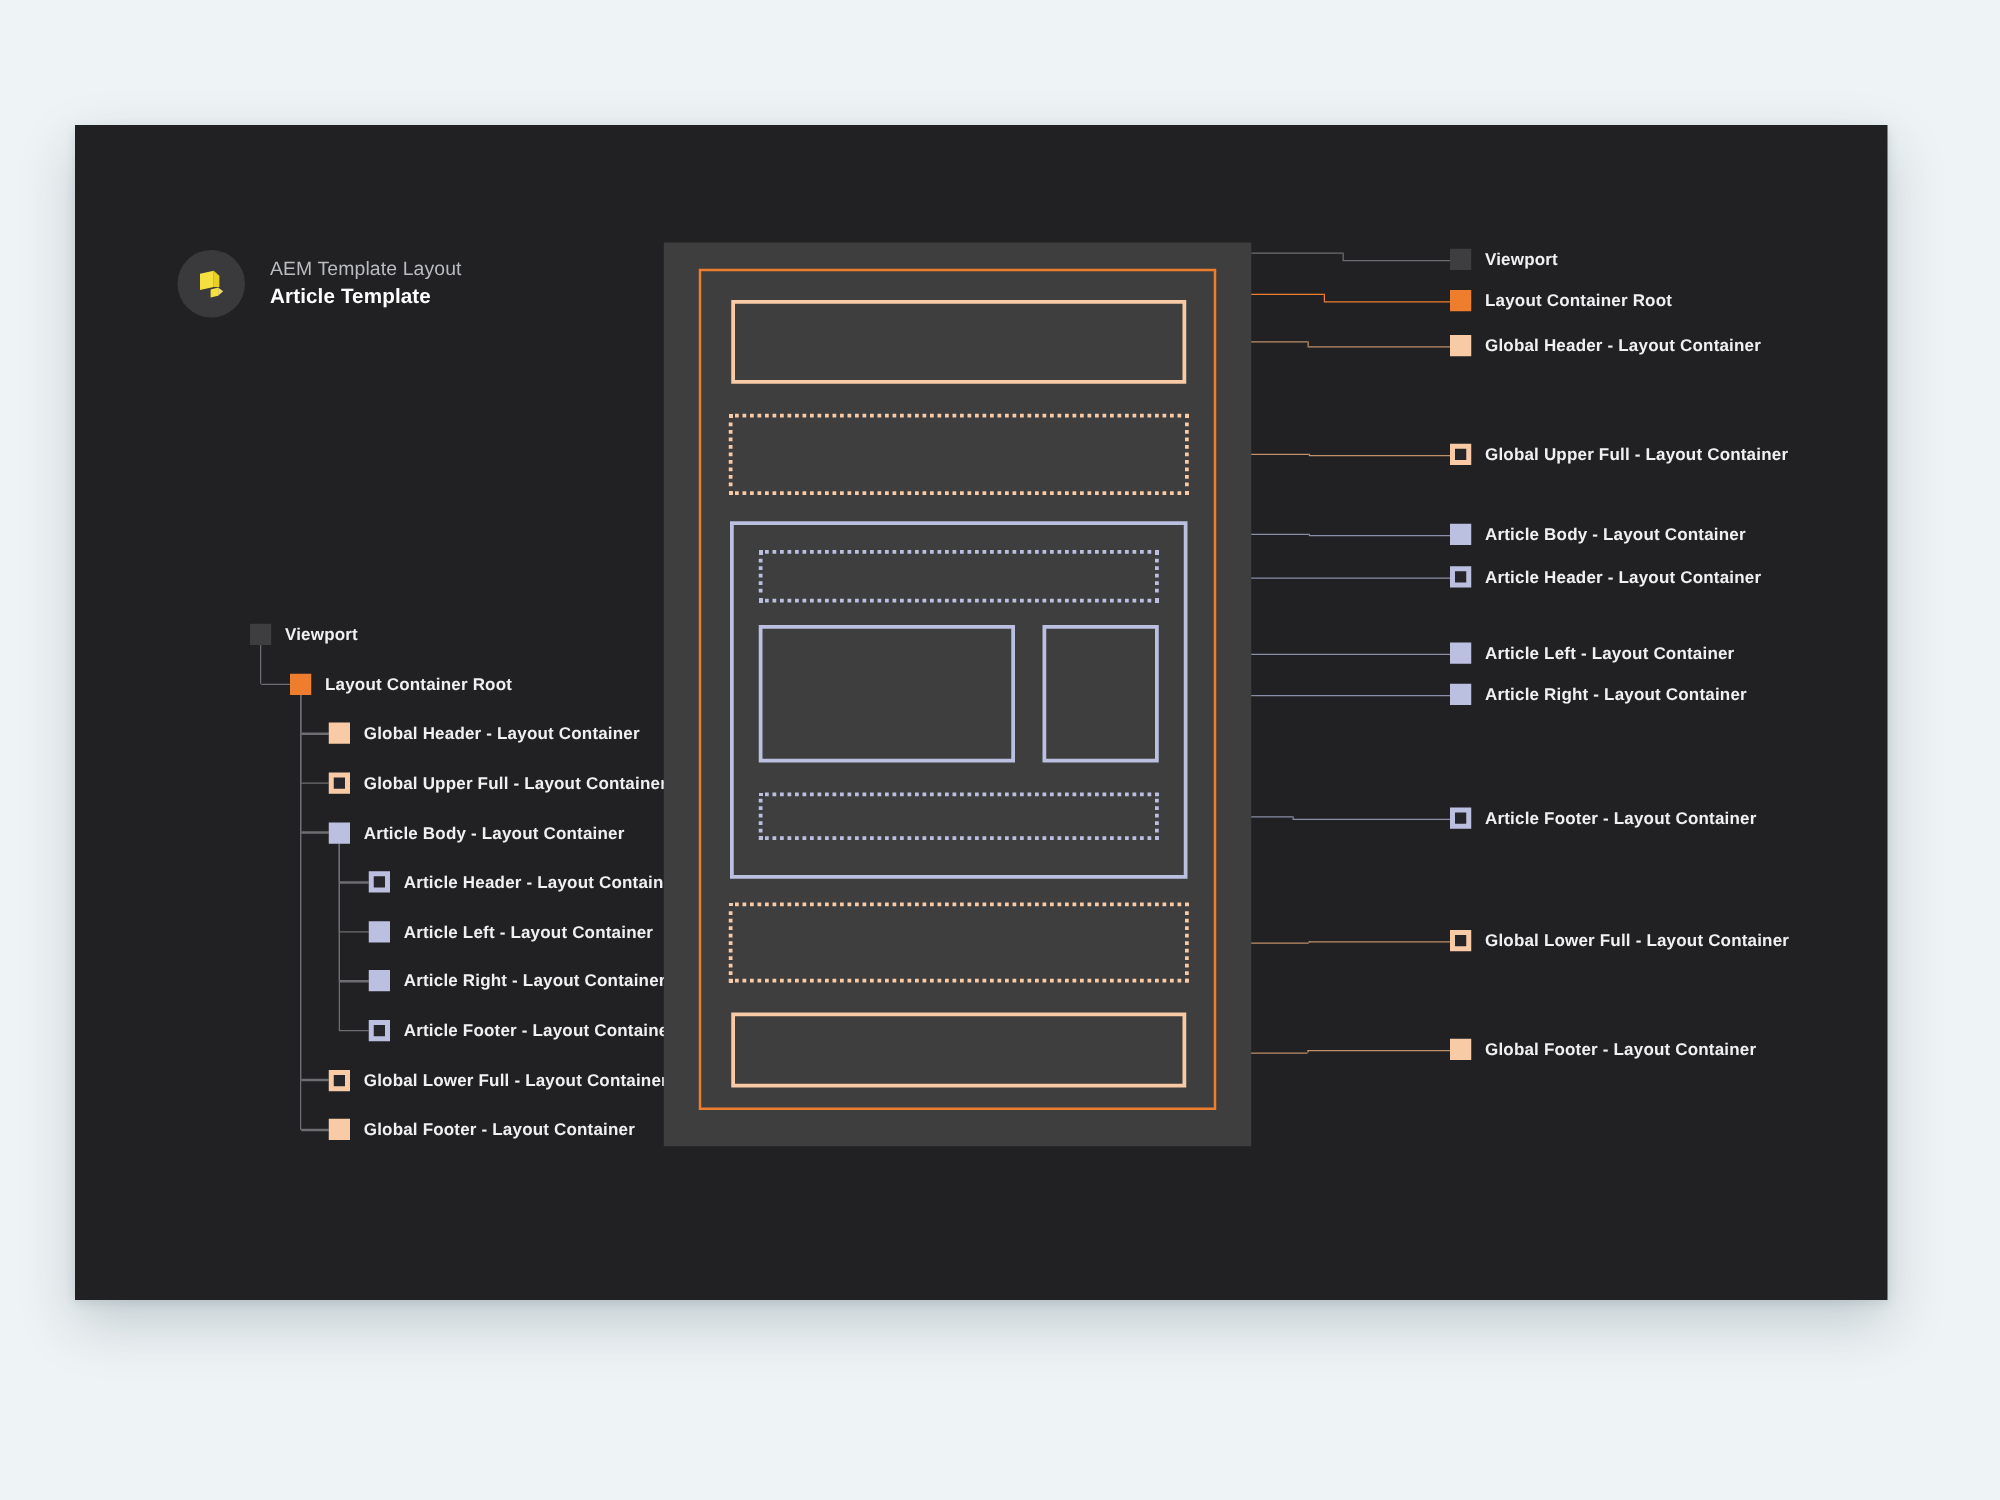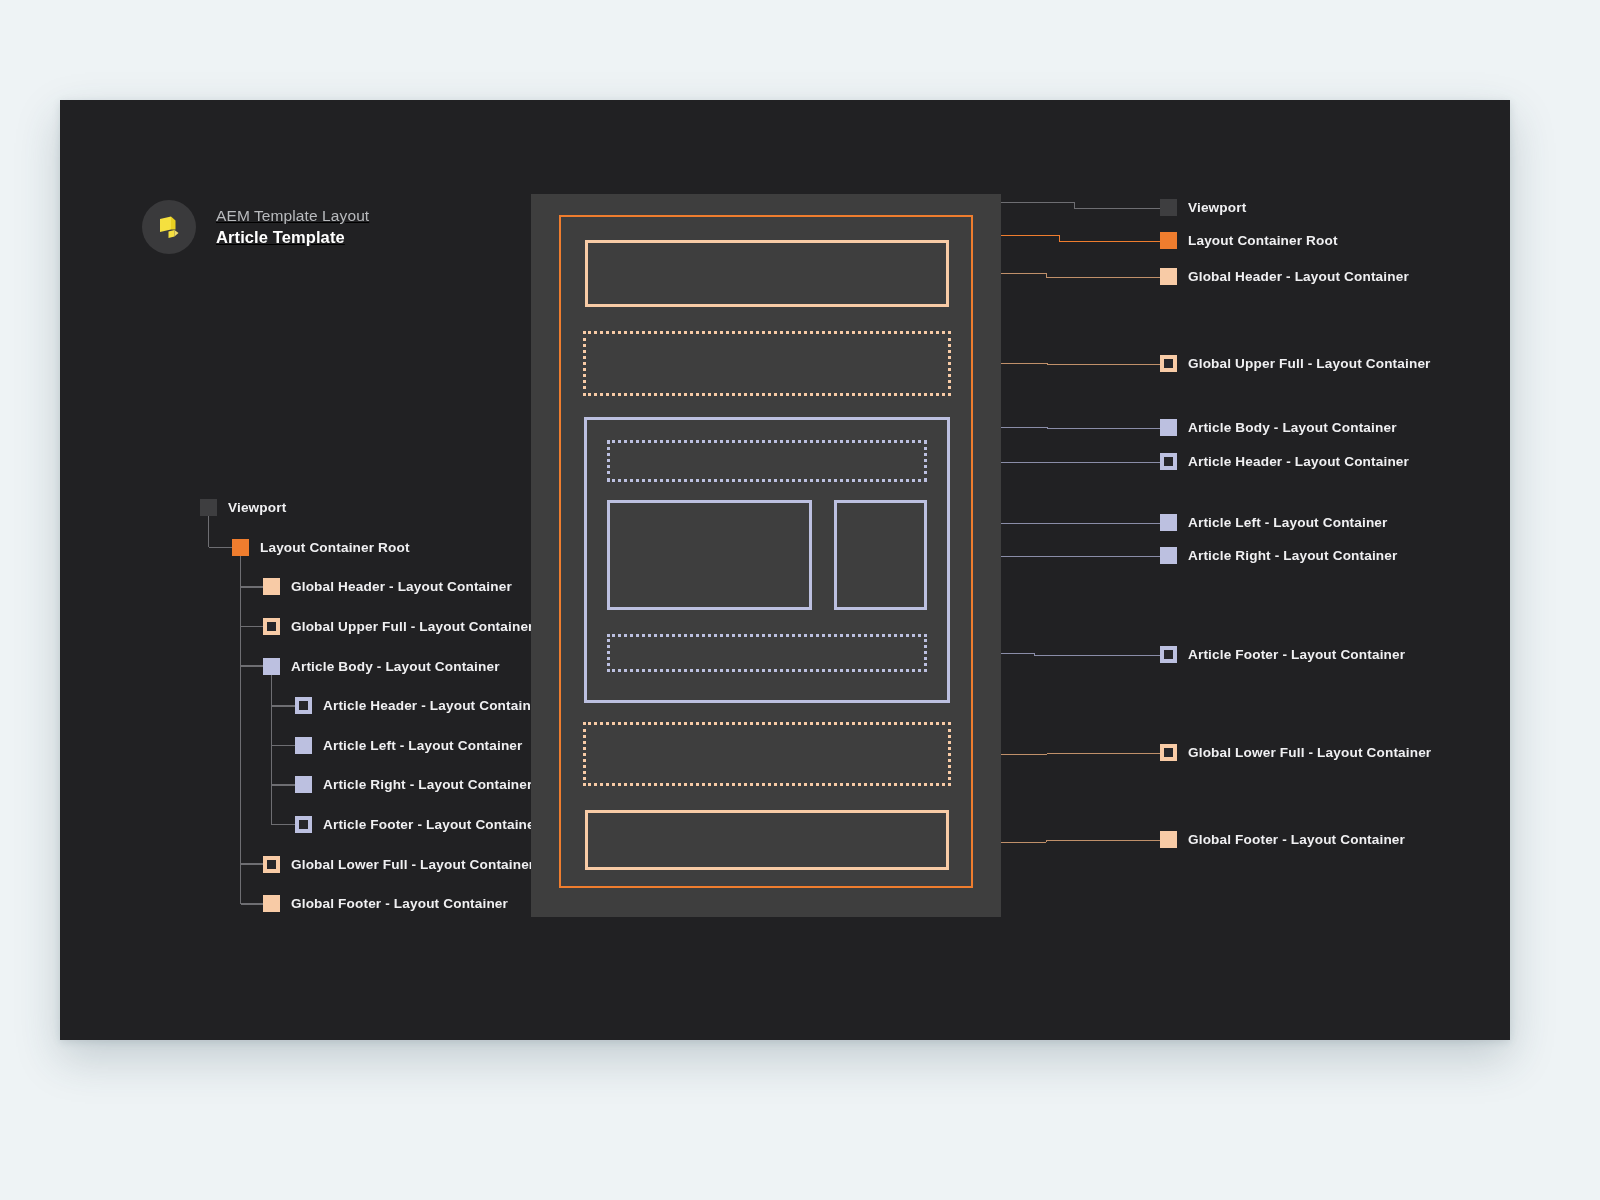--- a/index.html
+++ b/index.html
@@ -37,21 +37,21 @@
   #brand-mark {
     width: 54px;
     height: 54px;
     border-radius: 50%;
     background: #3a3a3c;
     display: flex;
     align-items: center;
     justify-content: center;
     flex: none;
   }
-  #brand-text { line-height: 1.3; text-decoration: underline; }
+  #brand-text { line-height: 1.3; }
   .brand-sub {
     font-size: 15.5px;
     color: #b9bbbe;
     letter-spacing: .1px;
   }
   .brand-title {
     font-size: 16.5px;
     color: #ffffff;
     font-weight: bold;
     letter-spacing: .1px;

